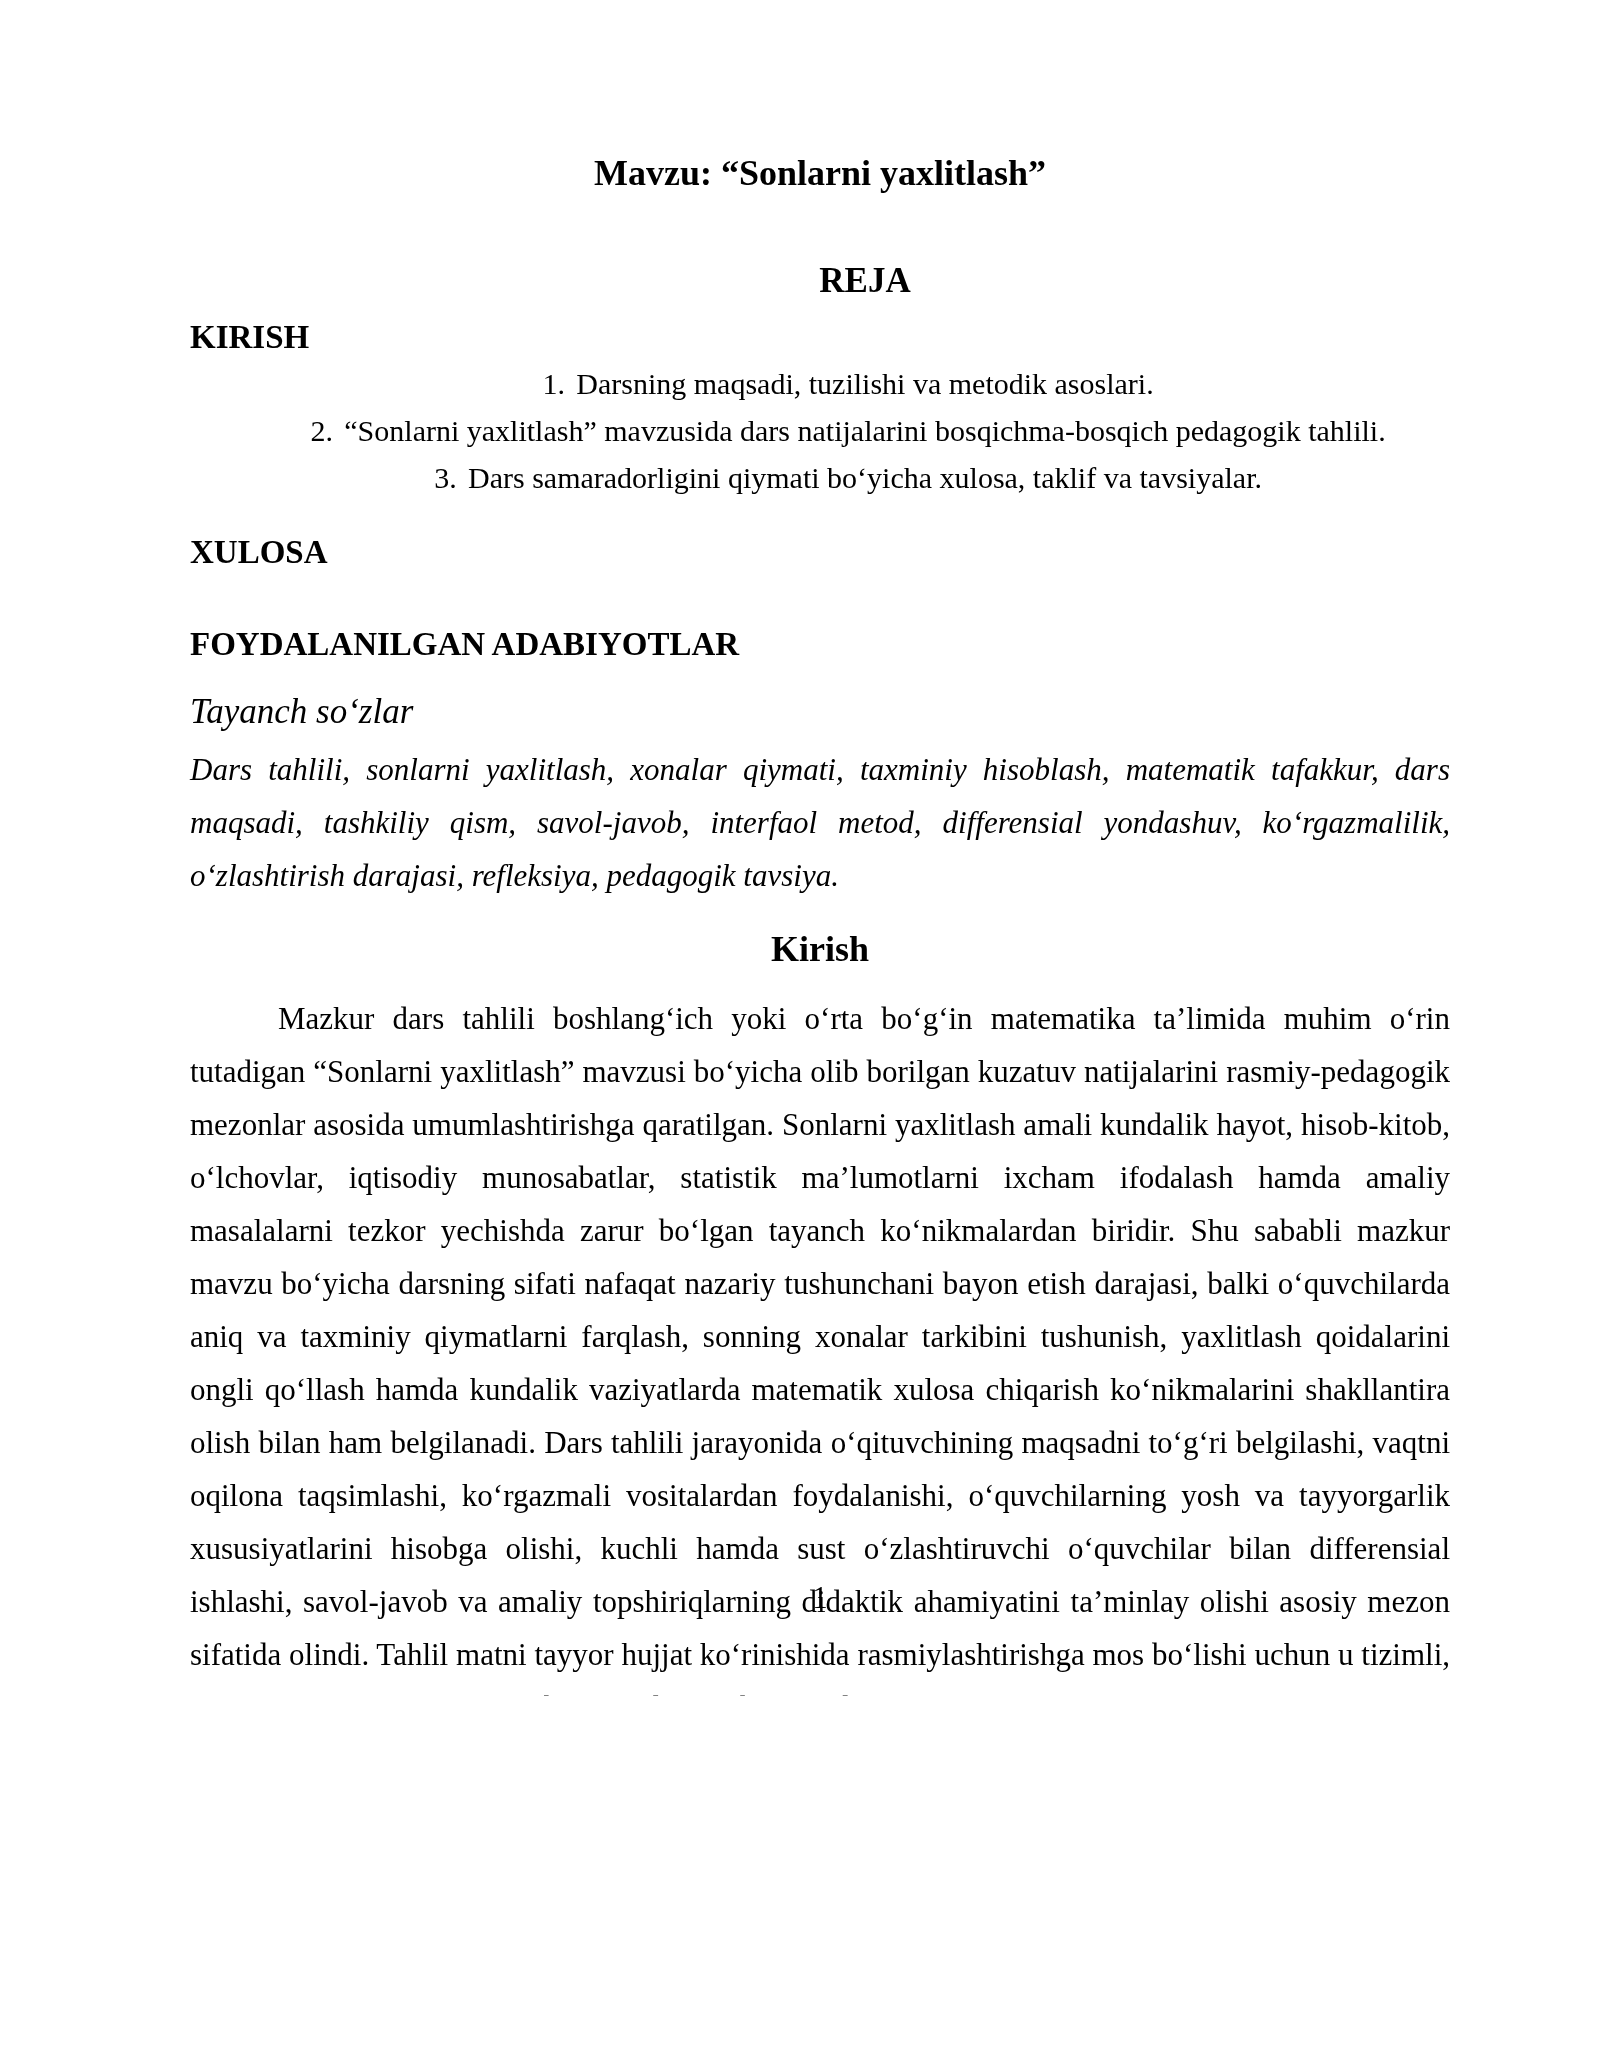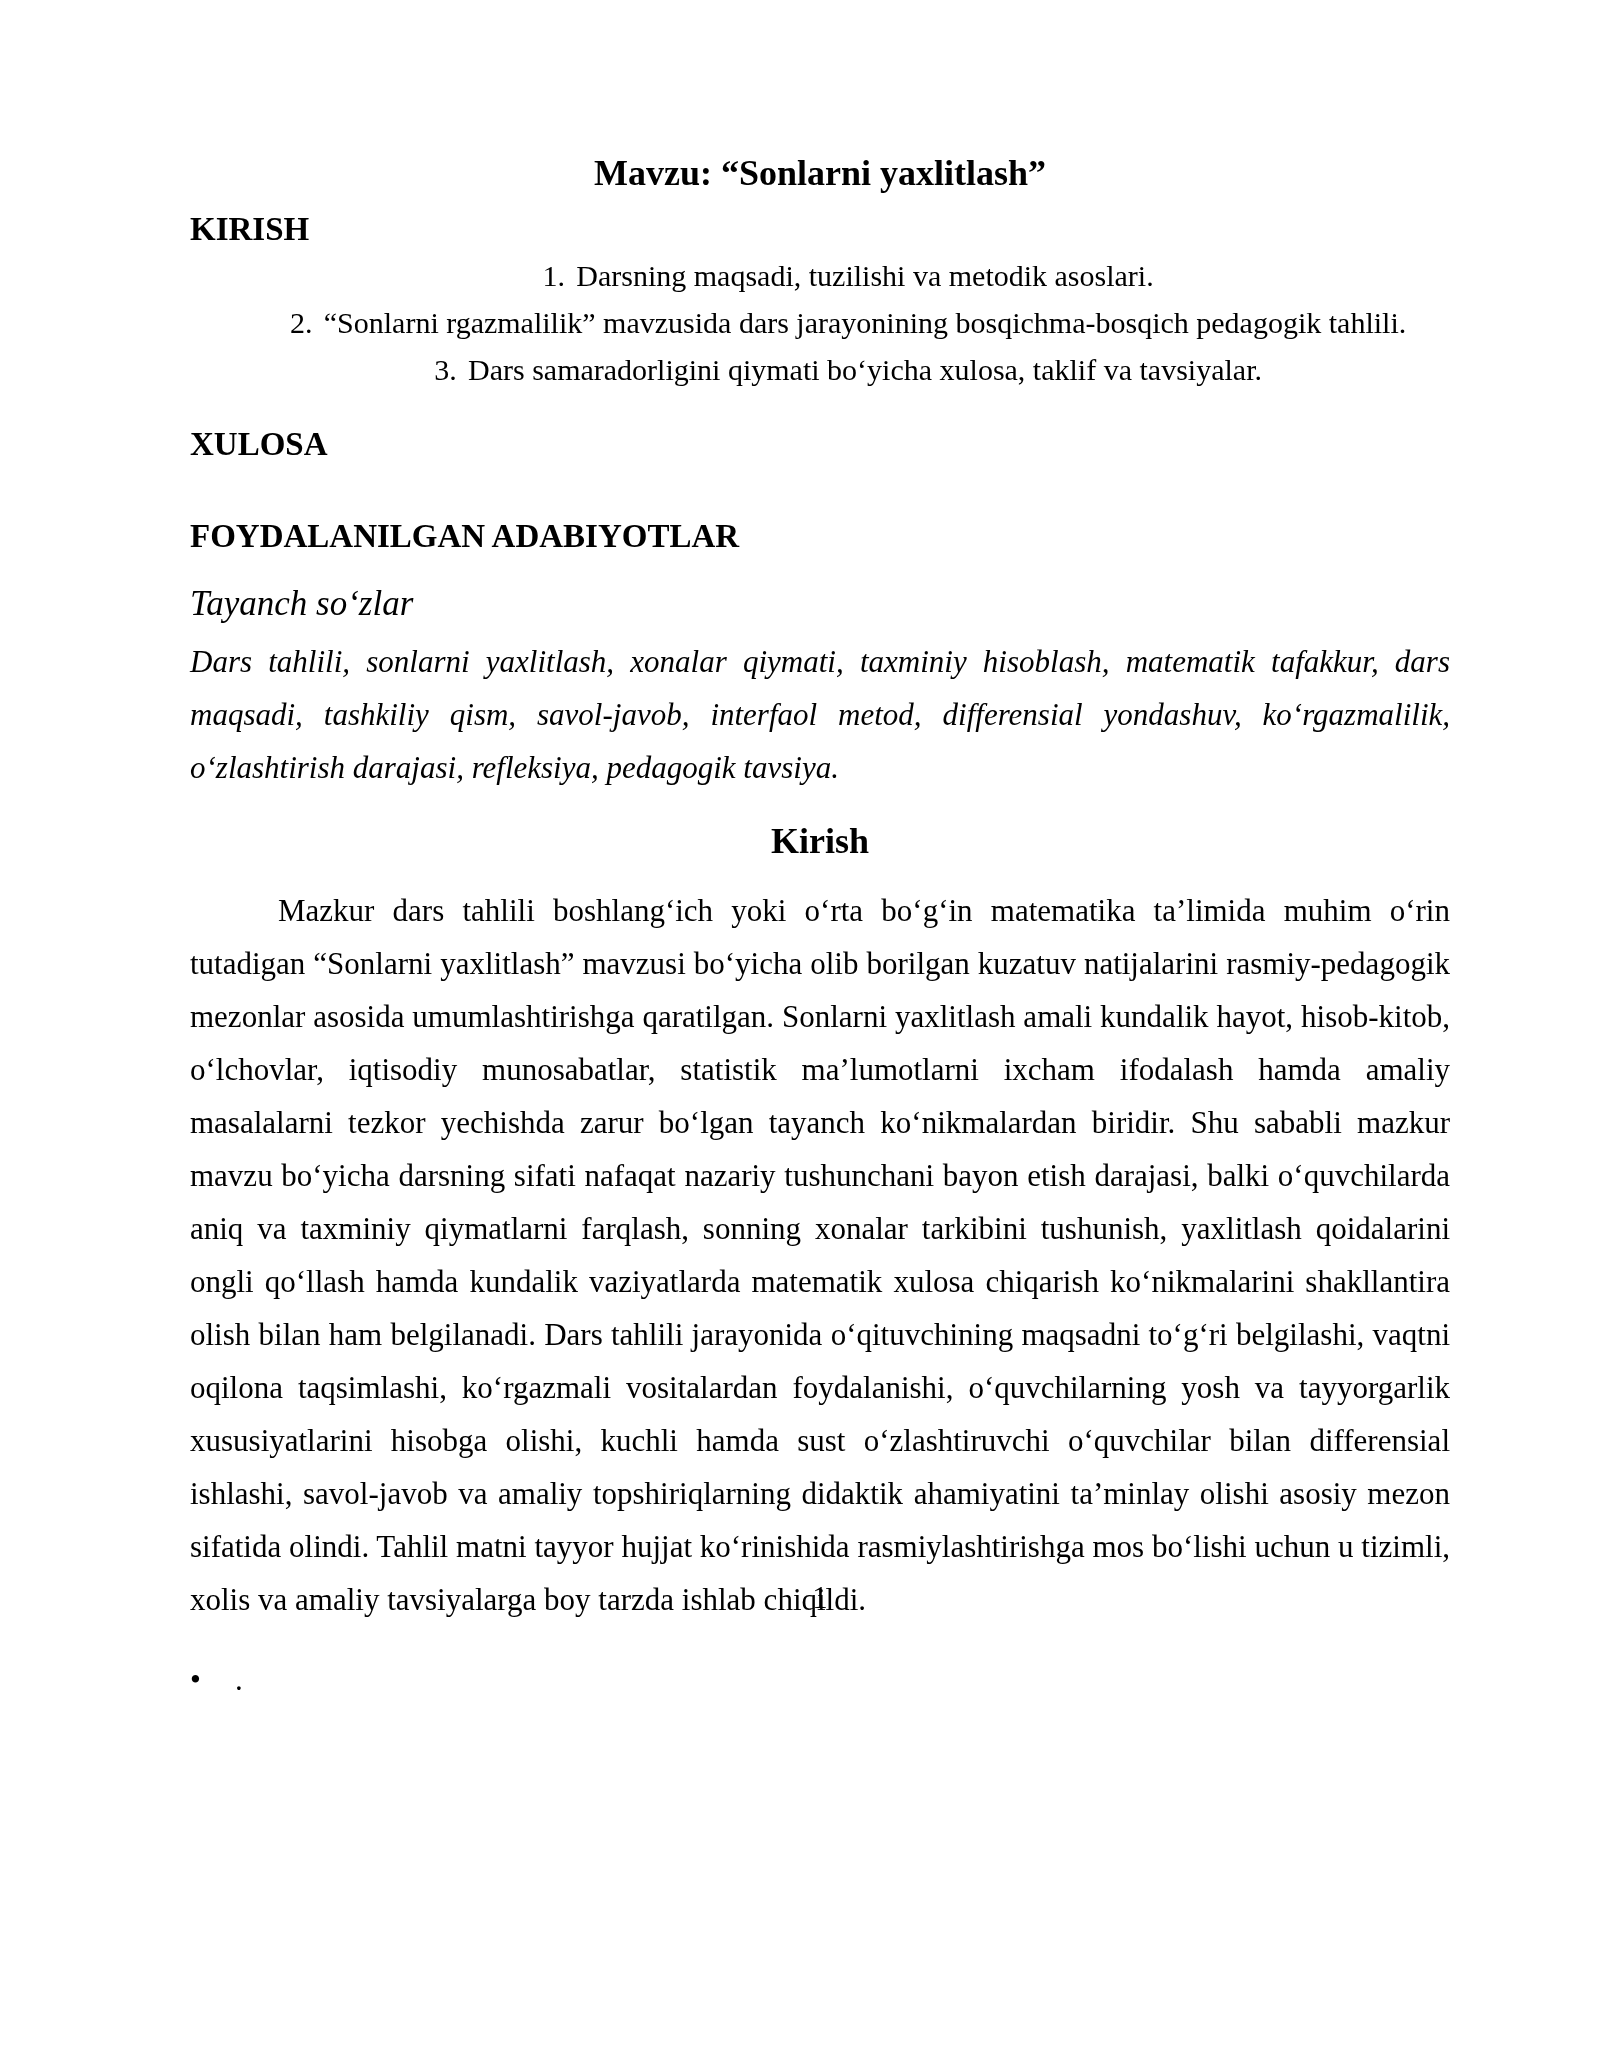--- a/index.html
+++ b/index.html
@@ -91,26 +91,27 @@
     line-height: 40px;
   }
 </style>
 </head>
 <body>
 
 <div class="page">
 
   <h1 class="doc-title">Mavzu: “Sonlarni yaxlitlash”</h1>
 
+  <h2 class="plan-heading">REJA</h2>
 
   <h3 class="section-heading kirish-heading">KIRISH</h3>
 
   <ol class="plan-list">
     <li><span class="li-num">1.</span><span class="li-text">Darsning maqsadi, tuzilishi va metodik asoslari.</span></li>
-    <li><span class="li-num">2.</span><span class="li-text">“Sonlarni rgazmalilik” mavzusida dars jarayonining bosqichma-bosqich pedagogik tahlili.</span></li>
+    <li><span class="li-num">2.</span><span class="li-text">“Sonlarni yaxlitlash” mavzusida dars natijalarini bosqichma-bosqich pedagogik tahlili.</span></li>
     <li><span class="li-num">3.</span><span class="li-text">Dars samaradorligini qiymati bo‘yicha xulosa, taklif va tavsiyalar.</span></li>
   </ol>
 
   <h3 class="section-heading xulosa-heading">XULOSA</h3>
 
   <h3 class="section-heading adabiyotlar-heading">FOYDALANILGAN ADABIYOTLAR</h3>
 
   <h3 class="keywords-heading">Tayanch so‘zlar</h3>
 
   <p class="keywords">Dars tahlili, sonlarni yaxlitlash, xonalar qiymati, taxminiy hisoblash, matematik tafakkur, dars maqsadi, tashkiliy qism, savol-javob, interfaol metod, differensial yondashuv, ko‘rgazmalilik, o‘zlashtirish darajasi, refleksiya, pedagogik tavsiya.</p>

